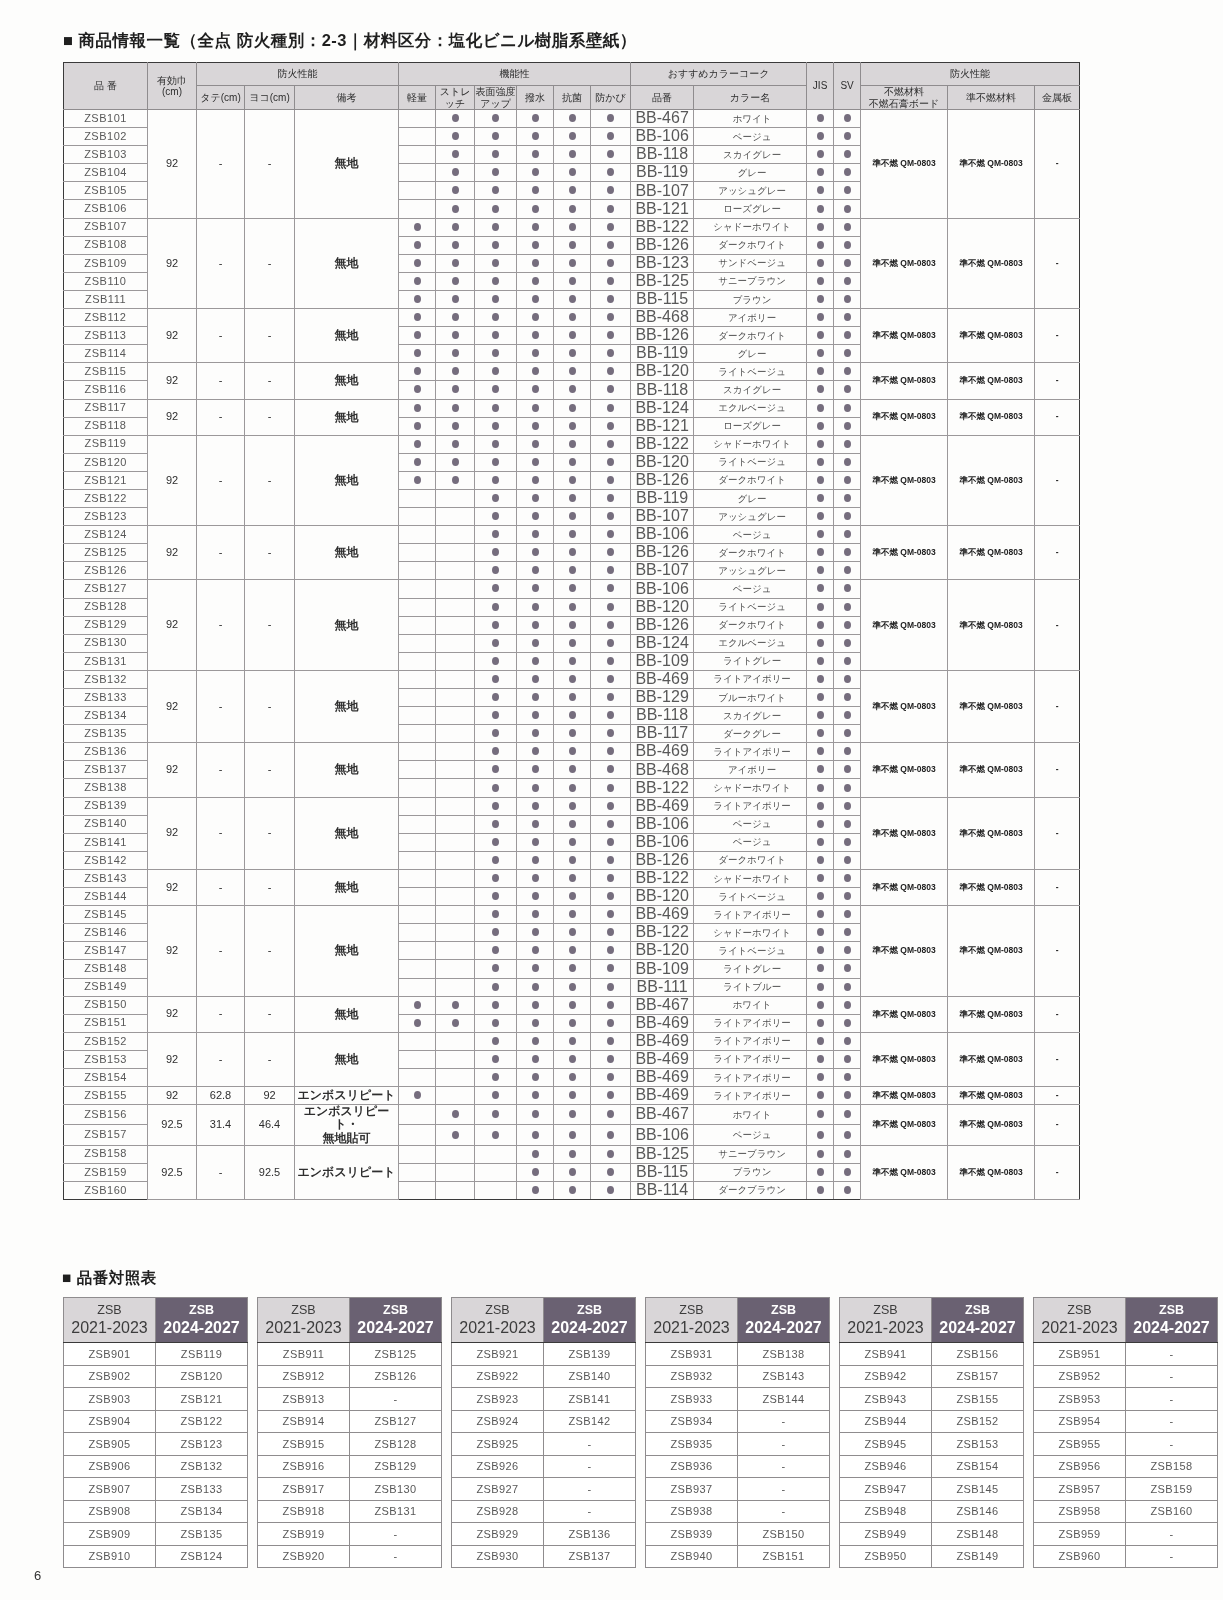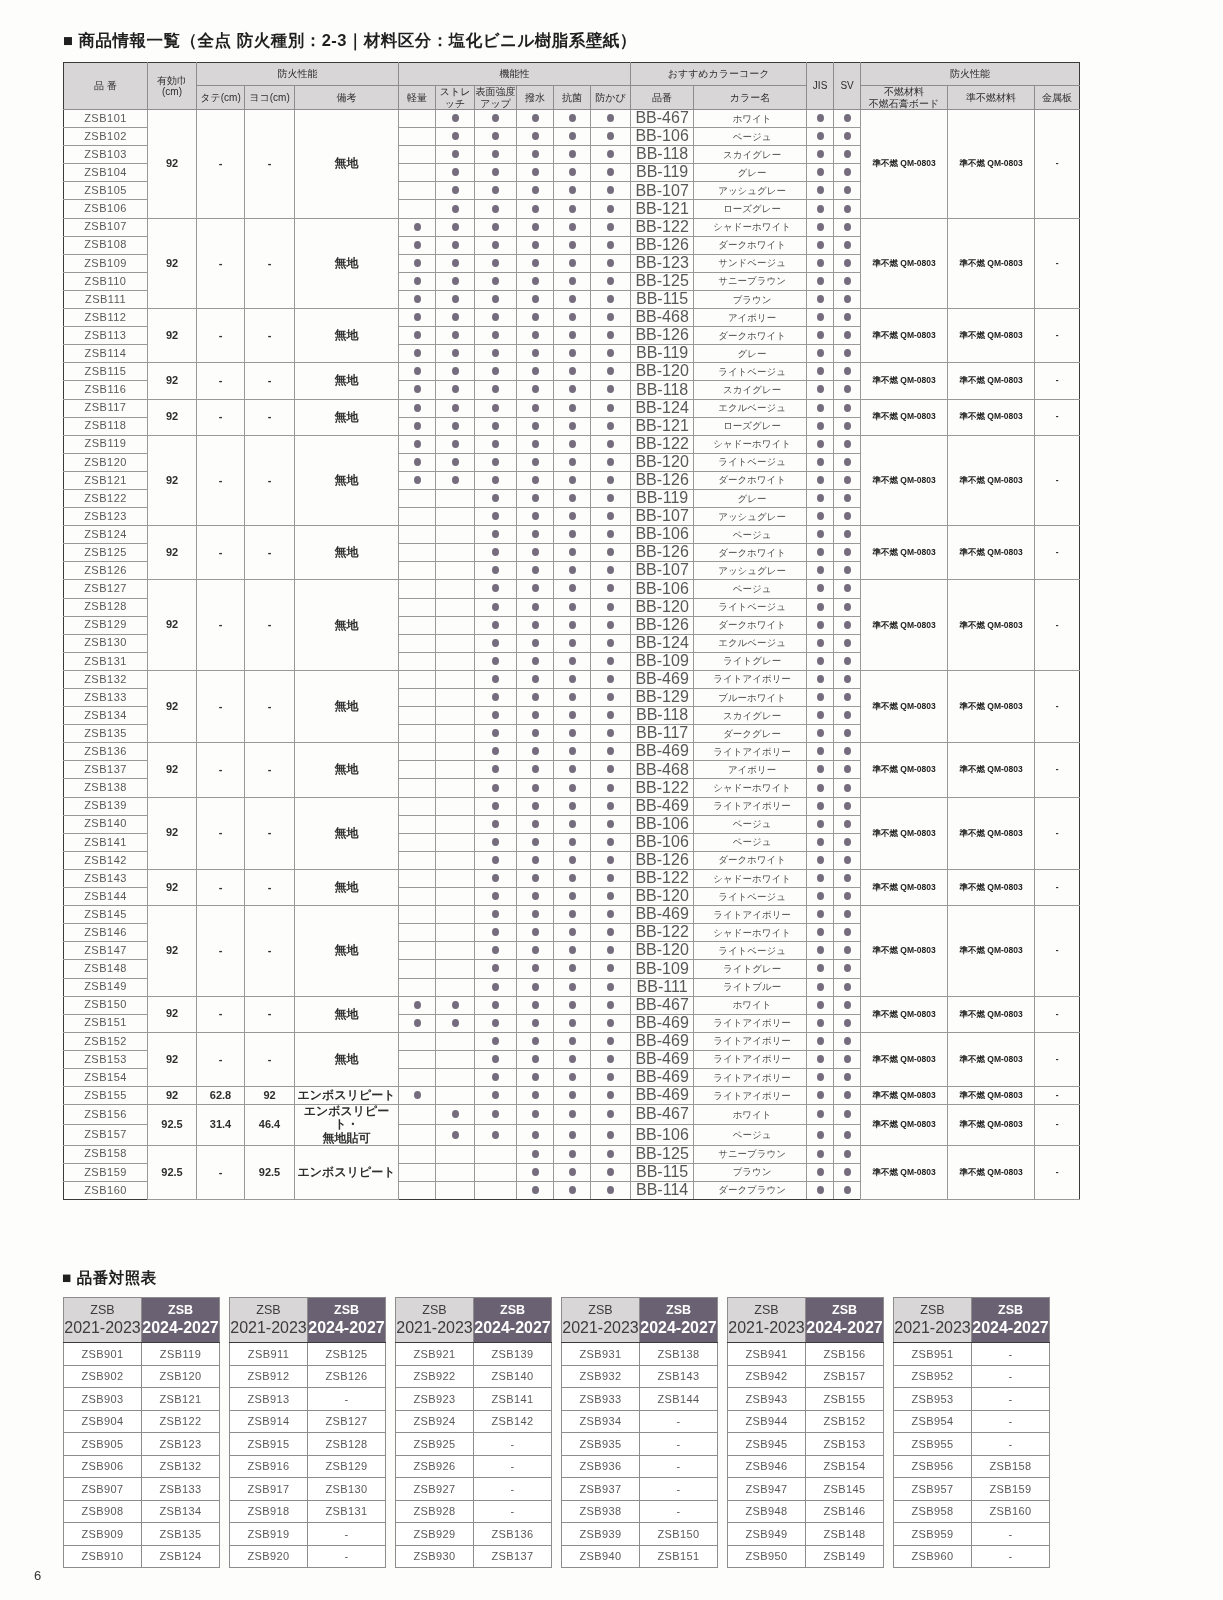--- a/index.html
+++ b/index.html
@@ -10,38 +10,38 @@
 
   
   #ptable-wrap{position:absolute;left:63px;top:62px;}
   table.ptable{border-collapse:collapse;table-layout:fixed;width:967px;}
   table.ptable th,table.ptable td{border:1px solid #8f8c8e;padding:0;text-align:center;vertical-align:middle;
         overflow:hidden;white-space:pre-line;}
   table.ptable thead th{background:#d9d6d8;font-size:10px;font-weight:normal;color:#2e2e2e;height:22px;line-height:1.15;}
   table.ptable thead tr:first-child th{border-top:1.6px solid #3a3a3a;}
   table.ptable tbody td{height:17.1px;font-size:10.5px;color:#4a4a4a;line-height:1.05;}
   table.ptable td.code{font-size:11px;color:#585858;letter-spacing:.5px;}
-  table.ptable td.num{font-weight:bold;color:#2e2e2e;font-size:11px;}
+  table.ptable td.num{font-weight:normal;color:#2e2e2e;font-size:11px;}
   table.ptable td.biko{font-weight:bold;color:#2e2e2e;font-size:12px;line-height:1.1;text-align:center;}
   table.ptable td.cname{text-align:center;padding-left:4px;font-size:9.5px;color:#4f4f4f;}
   table.ptable td.ccode{font-size:16px;color:#585858;}
   table.ptable td.fire{font-size:8.5px;font-weight:bold;color:#222;line-height:1.1;margin-top:20px;}
   table.ptable tr.gstart td{border-top:1.6px solid #3a3a3a;}
   table.ptable tbody td{border-color:#9b989a;}
   table.ptable td:first-child,table.ptable th:first-child{border-left:1.6px solid #3a3a3a;}
   table.ptable td:last-child,table.ptable th:last-child{border-right:1.6px solid #3a3a3a;}
   table.ptable tr.last td{border-bottom:1.6px solid #3a3a3a;}
   .dot{display:inline-block;width:7px;height:8px;border-radius:50%;background:#756d7d;}
 
   .footnote{position:absolute;left:63px;top:1243px;font-size:9.5px;color:#2e2e2e;}
   .footlink{font-size:11px;color:#2e2e2e;margin-left:18px;text-decoration:none;}
 
   
   #ctables{position:absolute;left:63px;top:1297px;display:flex;gap:9px;}
-  table.ctable{border-collapse:collapse;table-layout:fixed;width:157px;}
+  table.ctable{border-collapse:collapse;table-layout:fixed;width:185px;}
   table.ctable th,table.ctable td{border:1px solid #8f8c8e;padding:0;text-align:center;}
   table.ctable th{height:44px;font-weight:normal;line-height:1.2;white-space:pre-line;}
   table.ctable th.old{background:#d9d6d8;color:#3c3c3c;}
   table.ctable th.new{background:#6a6172;color:#ffffff;font-weight:bold;}
   table.ctable th .l1{font-size:12.5px;display:block;}
   table.ctable th .l2{font-size:16px;display:block;}
   table.ctable td{height:21.5px;font-size:11px;color:#585858;letter-spacing:.4px;background:#fff;}
   table.ctable{border:1.6px solid #3a3a3a;}
   table.ctable th{border-bottom:1.3px solid #3a3a3a;}
 

